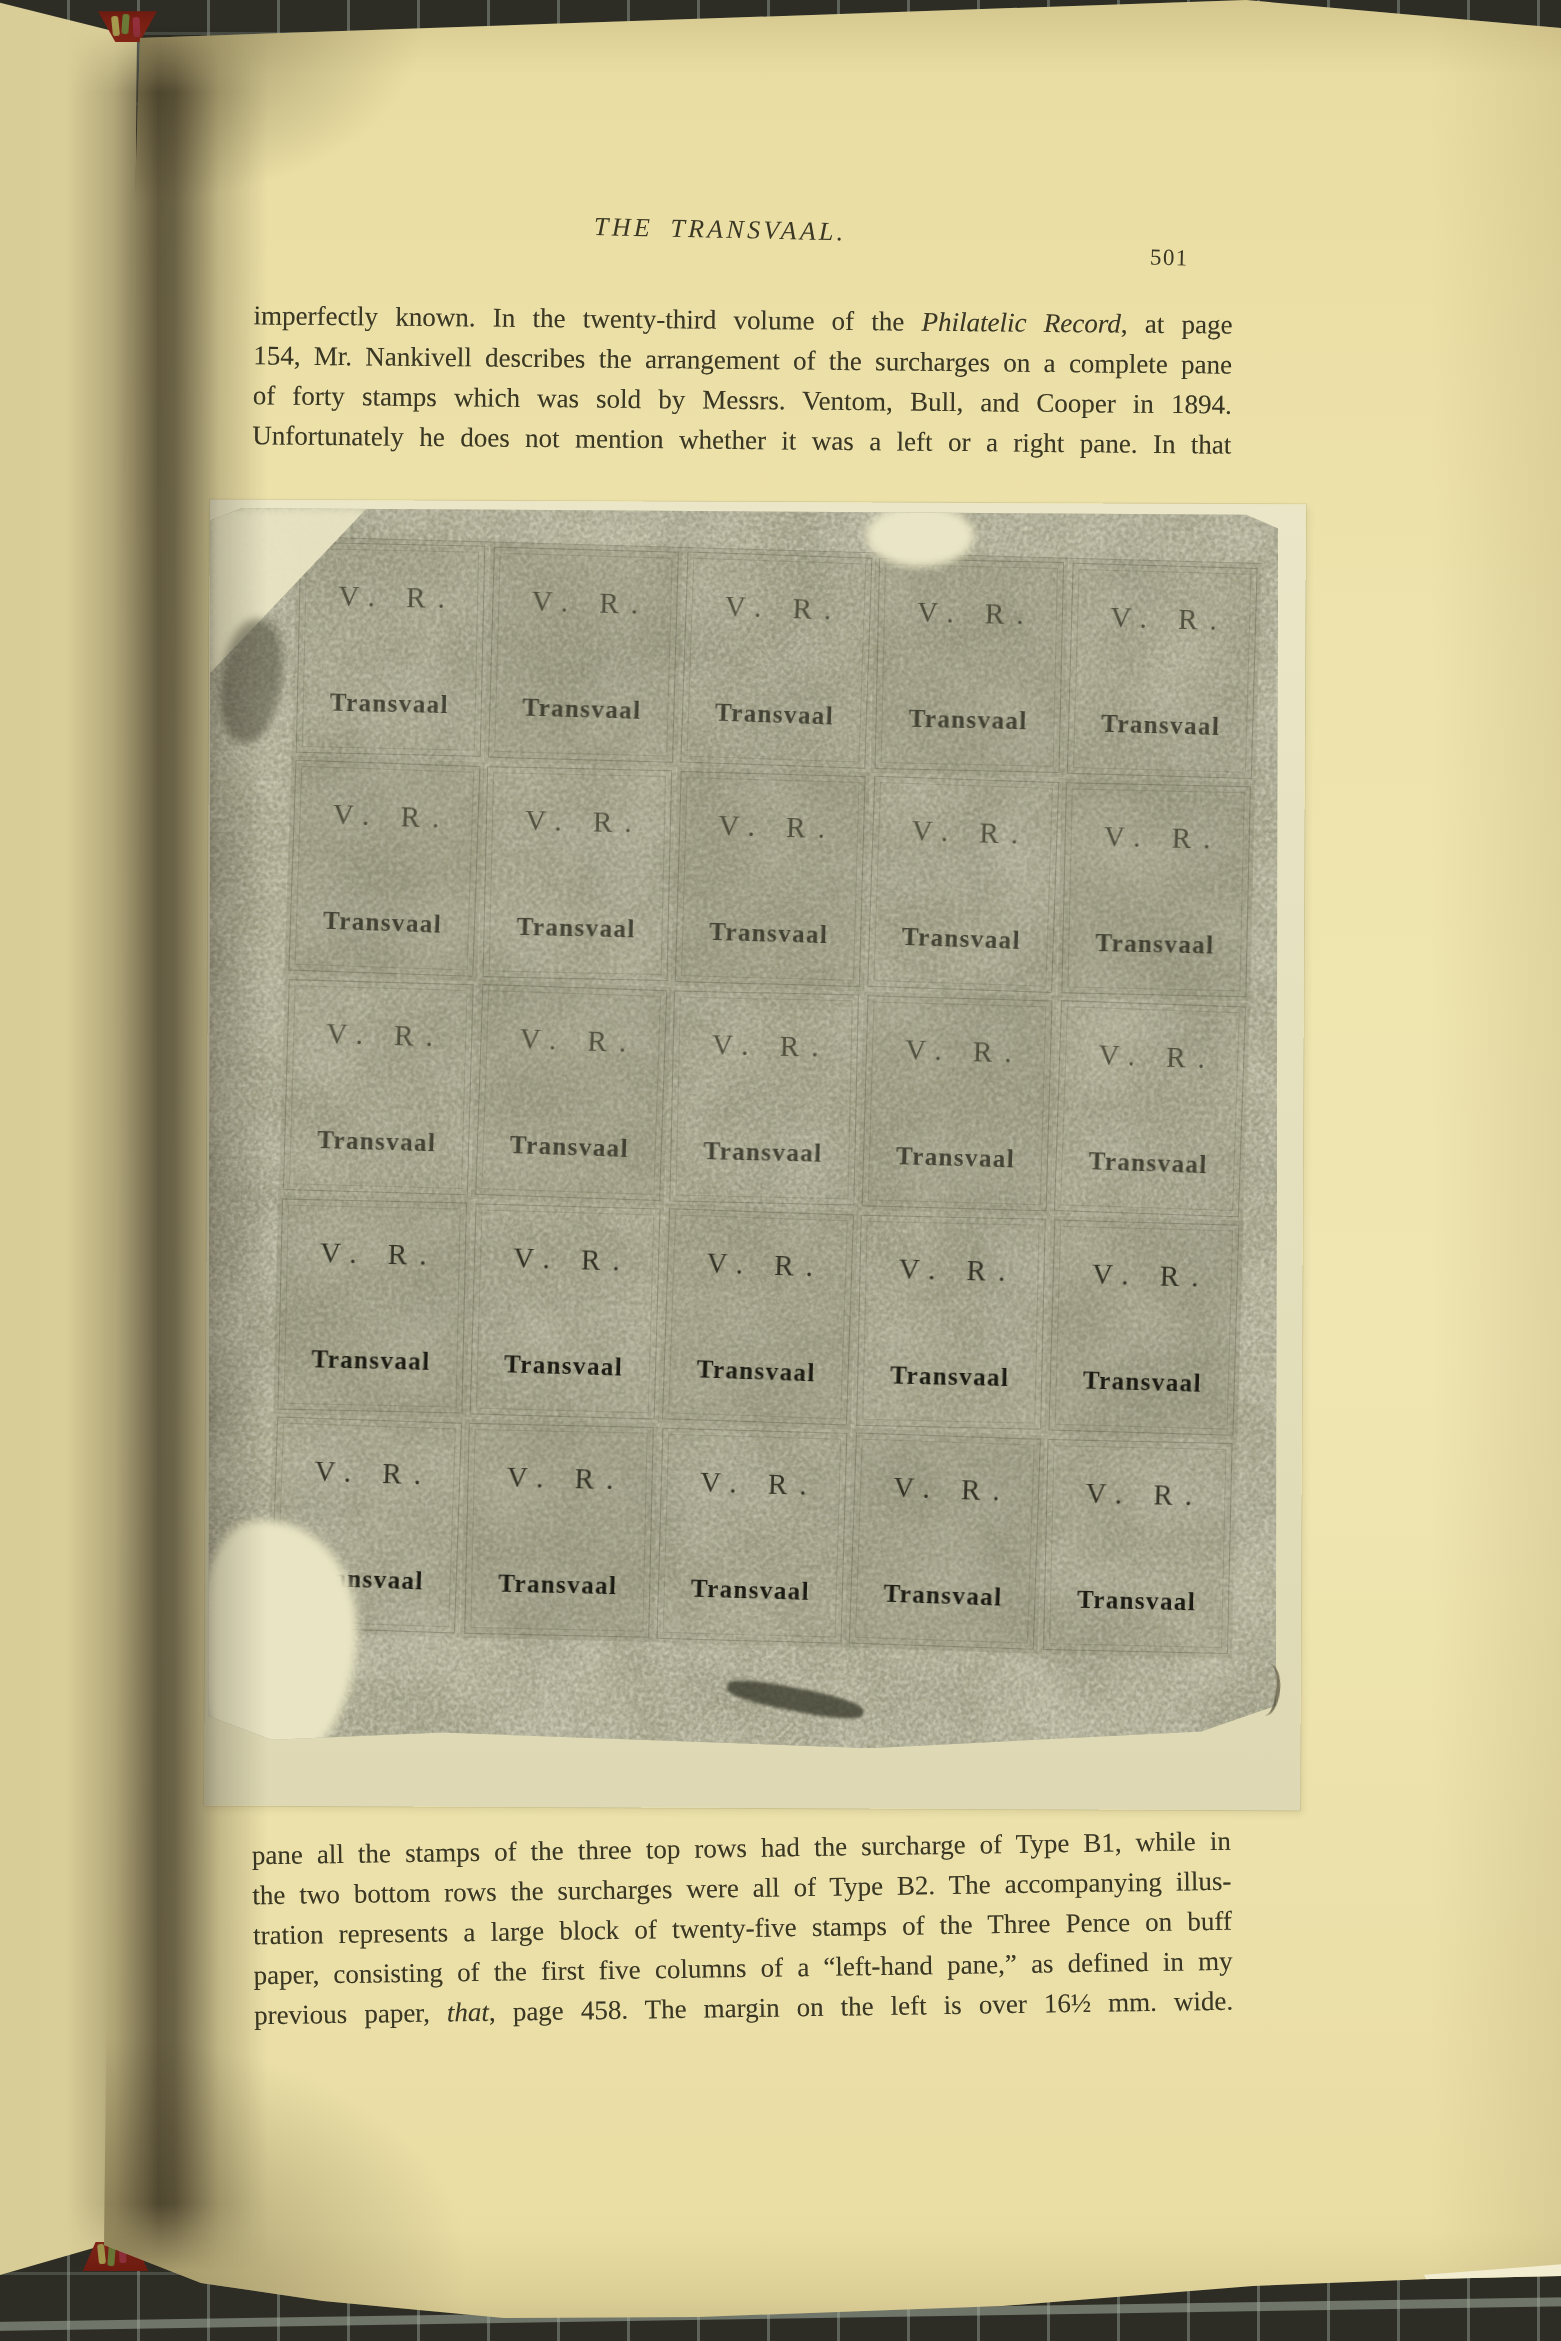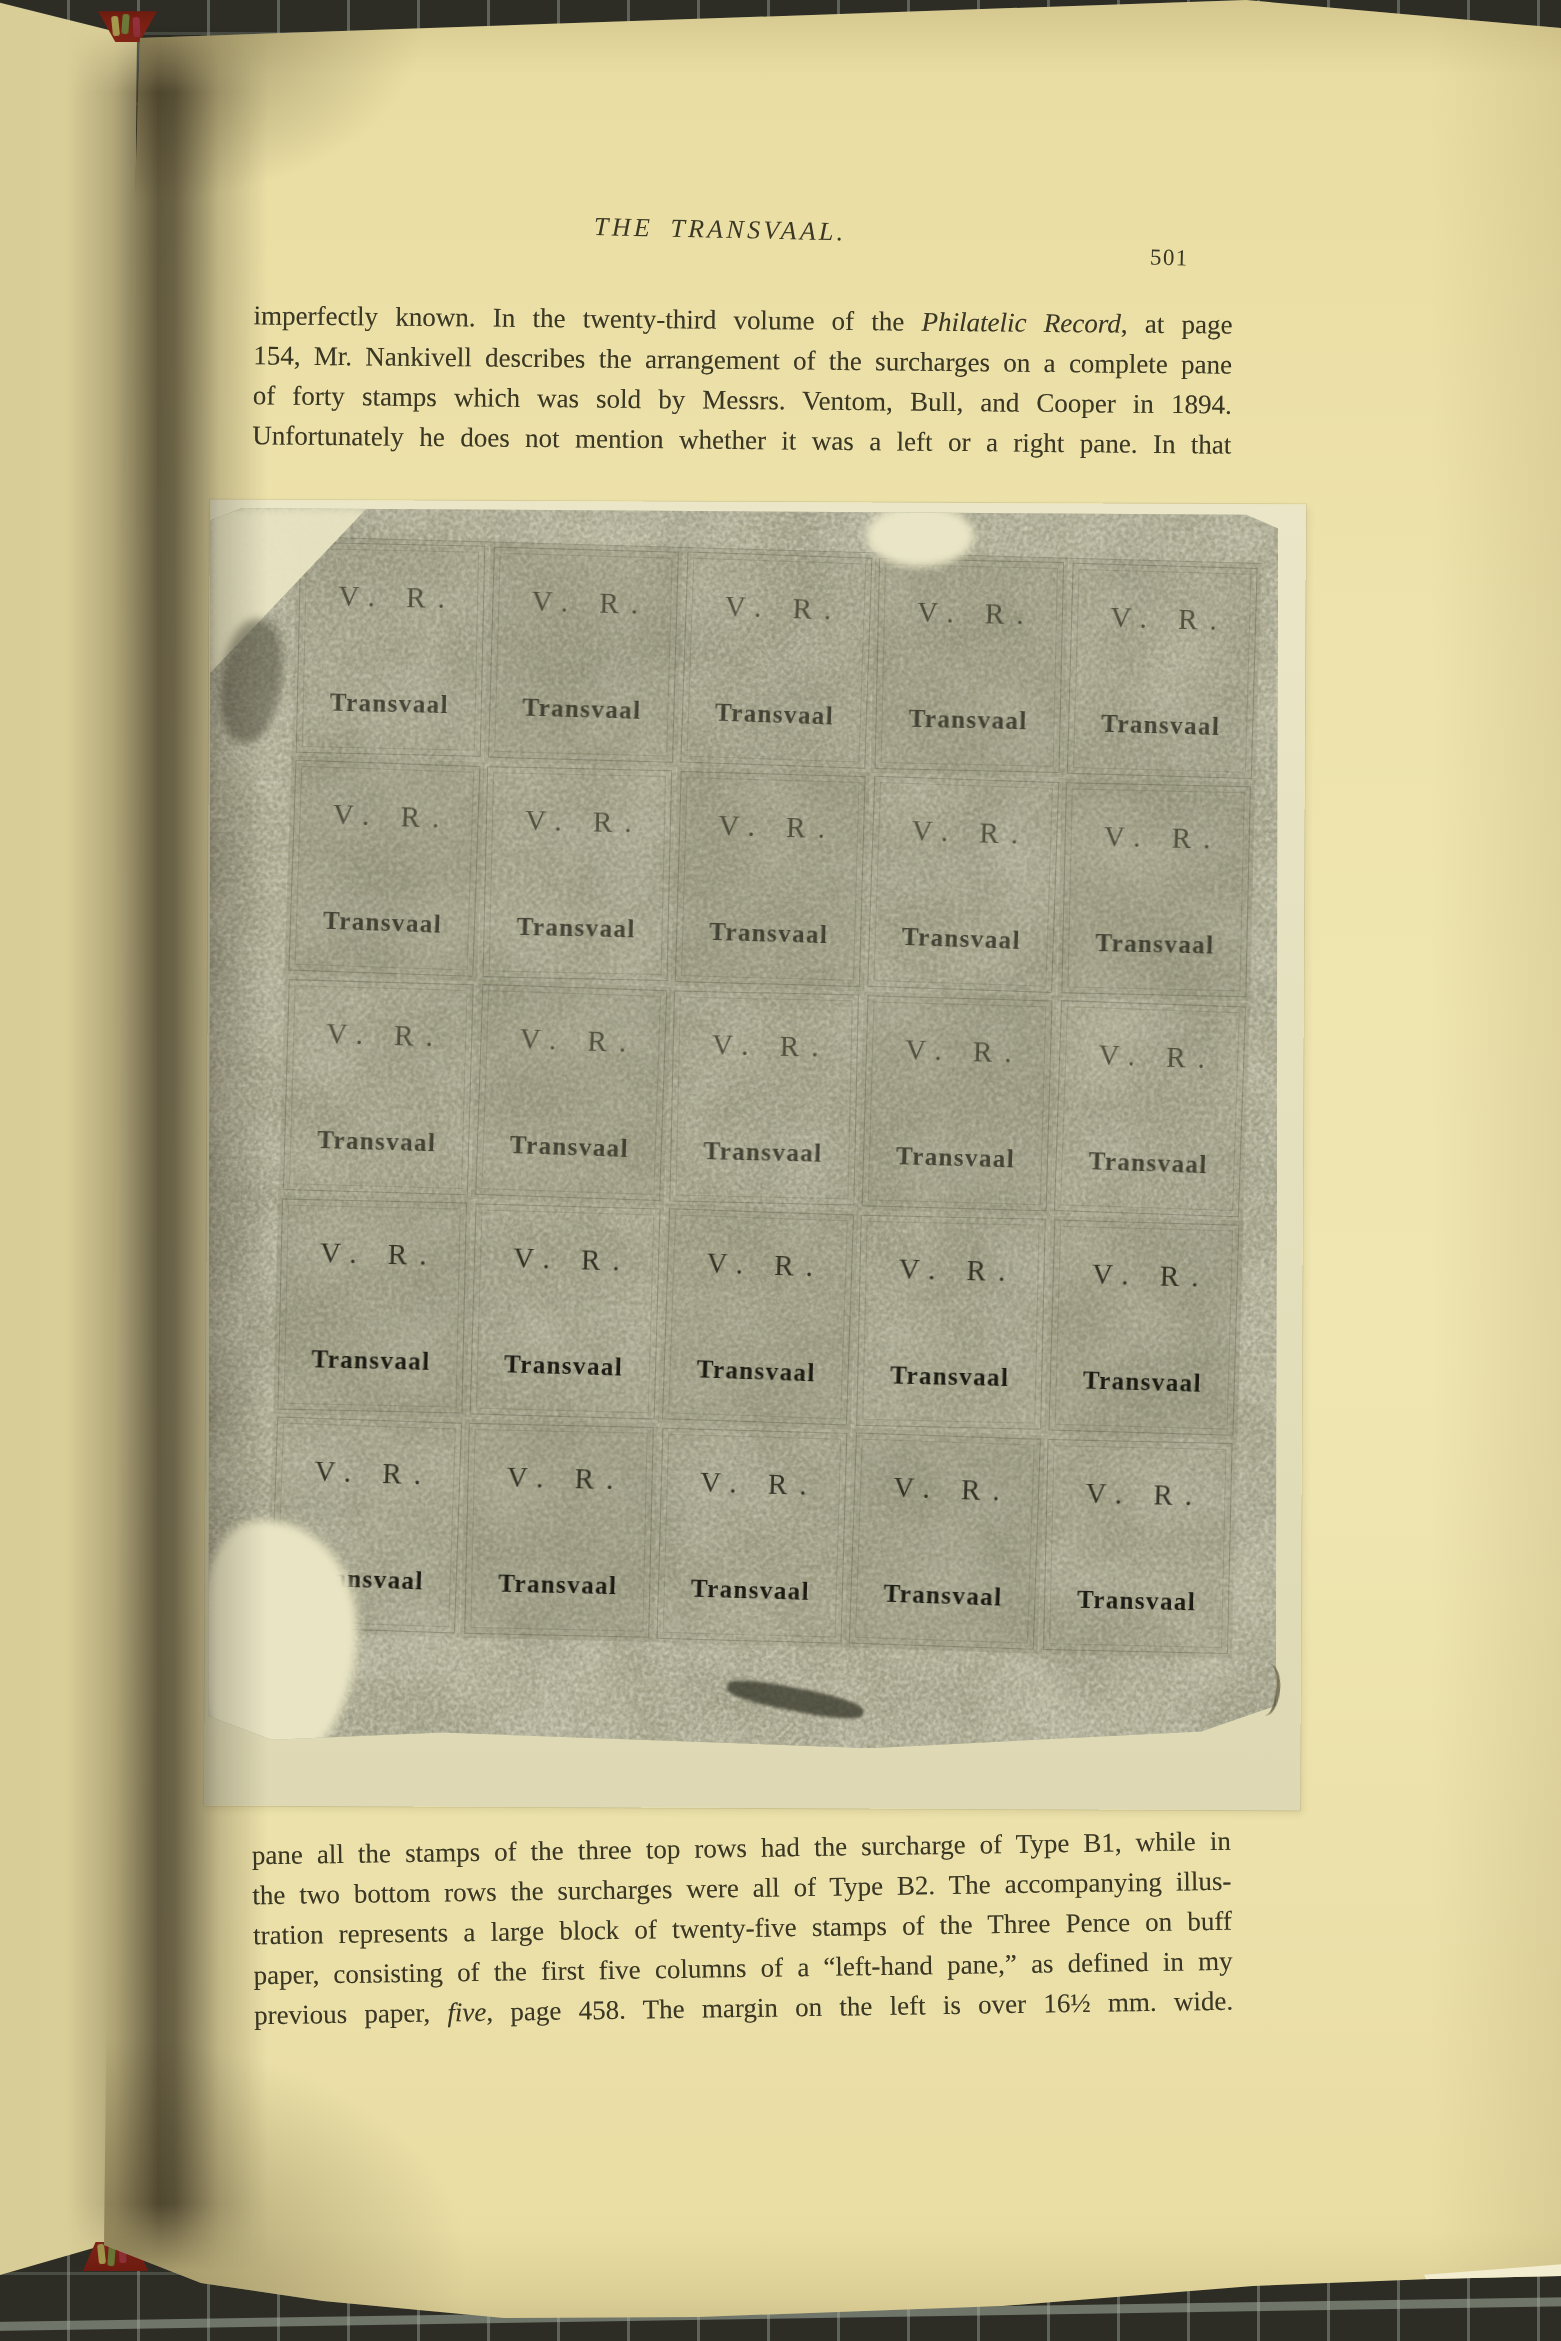--- a/index.html
+++ b/index.html
@@ -330,21 +330,21 @@
         <div class="patch smudge-slash"></div>
       </div>
     </div>
     <div class="paren-mark"></div>
 
     <div class="para para-bottom ink">
       <div class="line">pane all the stamps of the three top rows had the surcharge of Type B1, while in</div>
       <div class="line">the two bottom rows the surcharges were all of Type B2.  The accompanying illus-</div>
       <div class="line">tration represents a large block of twenty-five stamps of the Three Pence on buff</div>
       <div class="line">paper, consisting of the first five columns of a “left-hand pane,” as defined in my</div>
-      <div class="line"><span>previous paper, </span><span class="it">five</span><span>, page 458.  The margin on the left is over 16½ mm. wide.</span></div>
+      <div class="line"><span>previous paper, </span><span class="it">that</span><span>, page 458.  The margin on the left is over 16½ mm. wide.</span></div>
     </div>
 
     <div class="under-edge"></div>
   </div>
 
   <div class="gutter-shadow"></div>
 
 </div>
 
 

